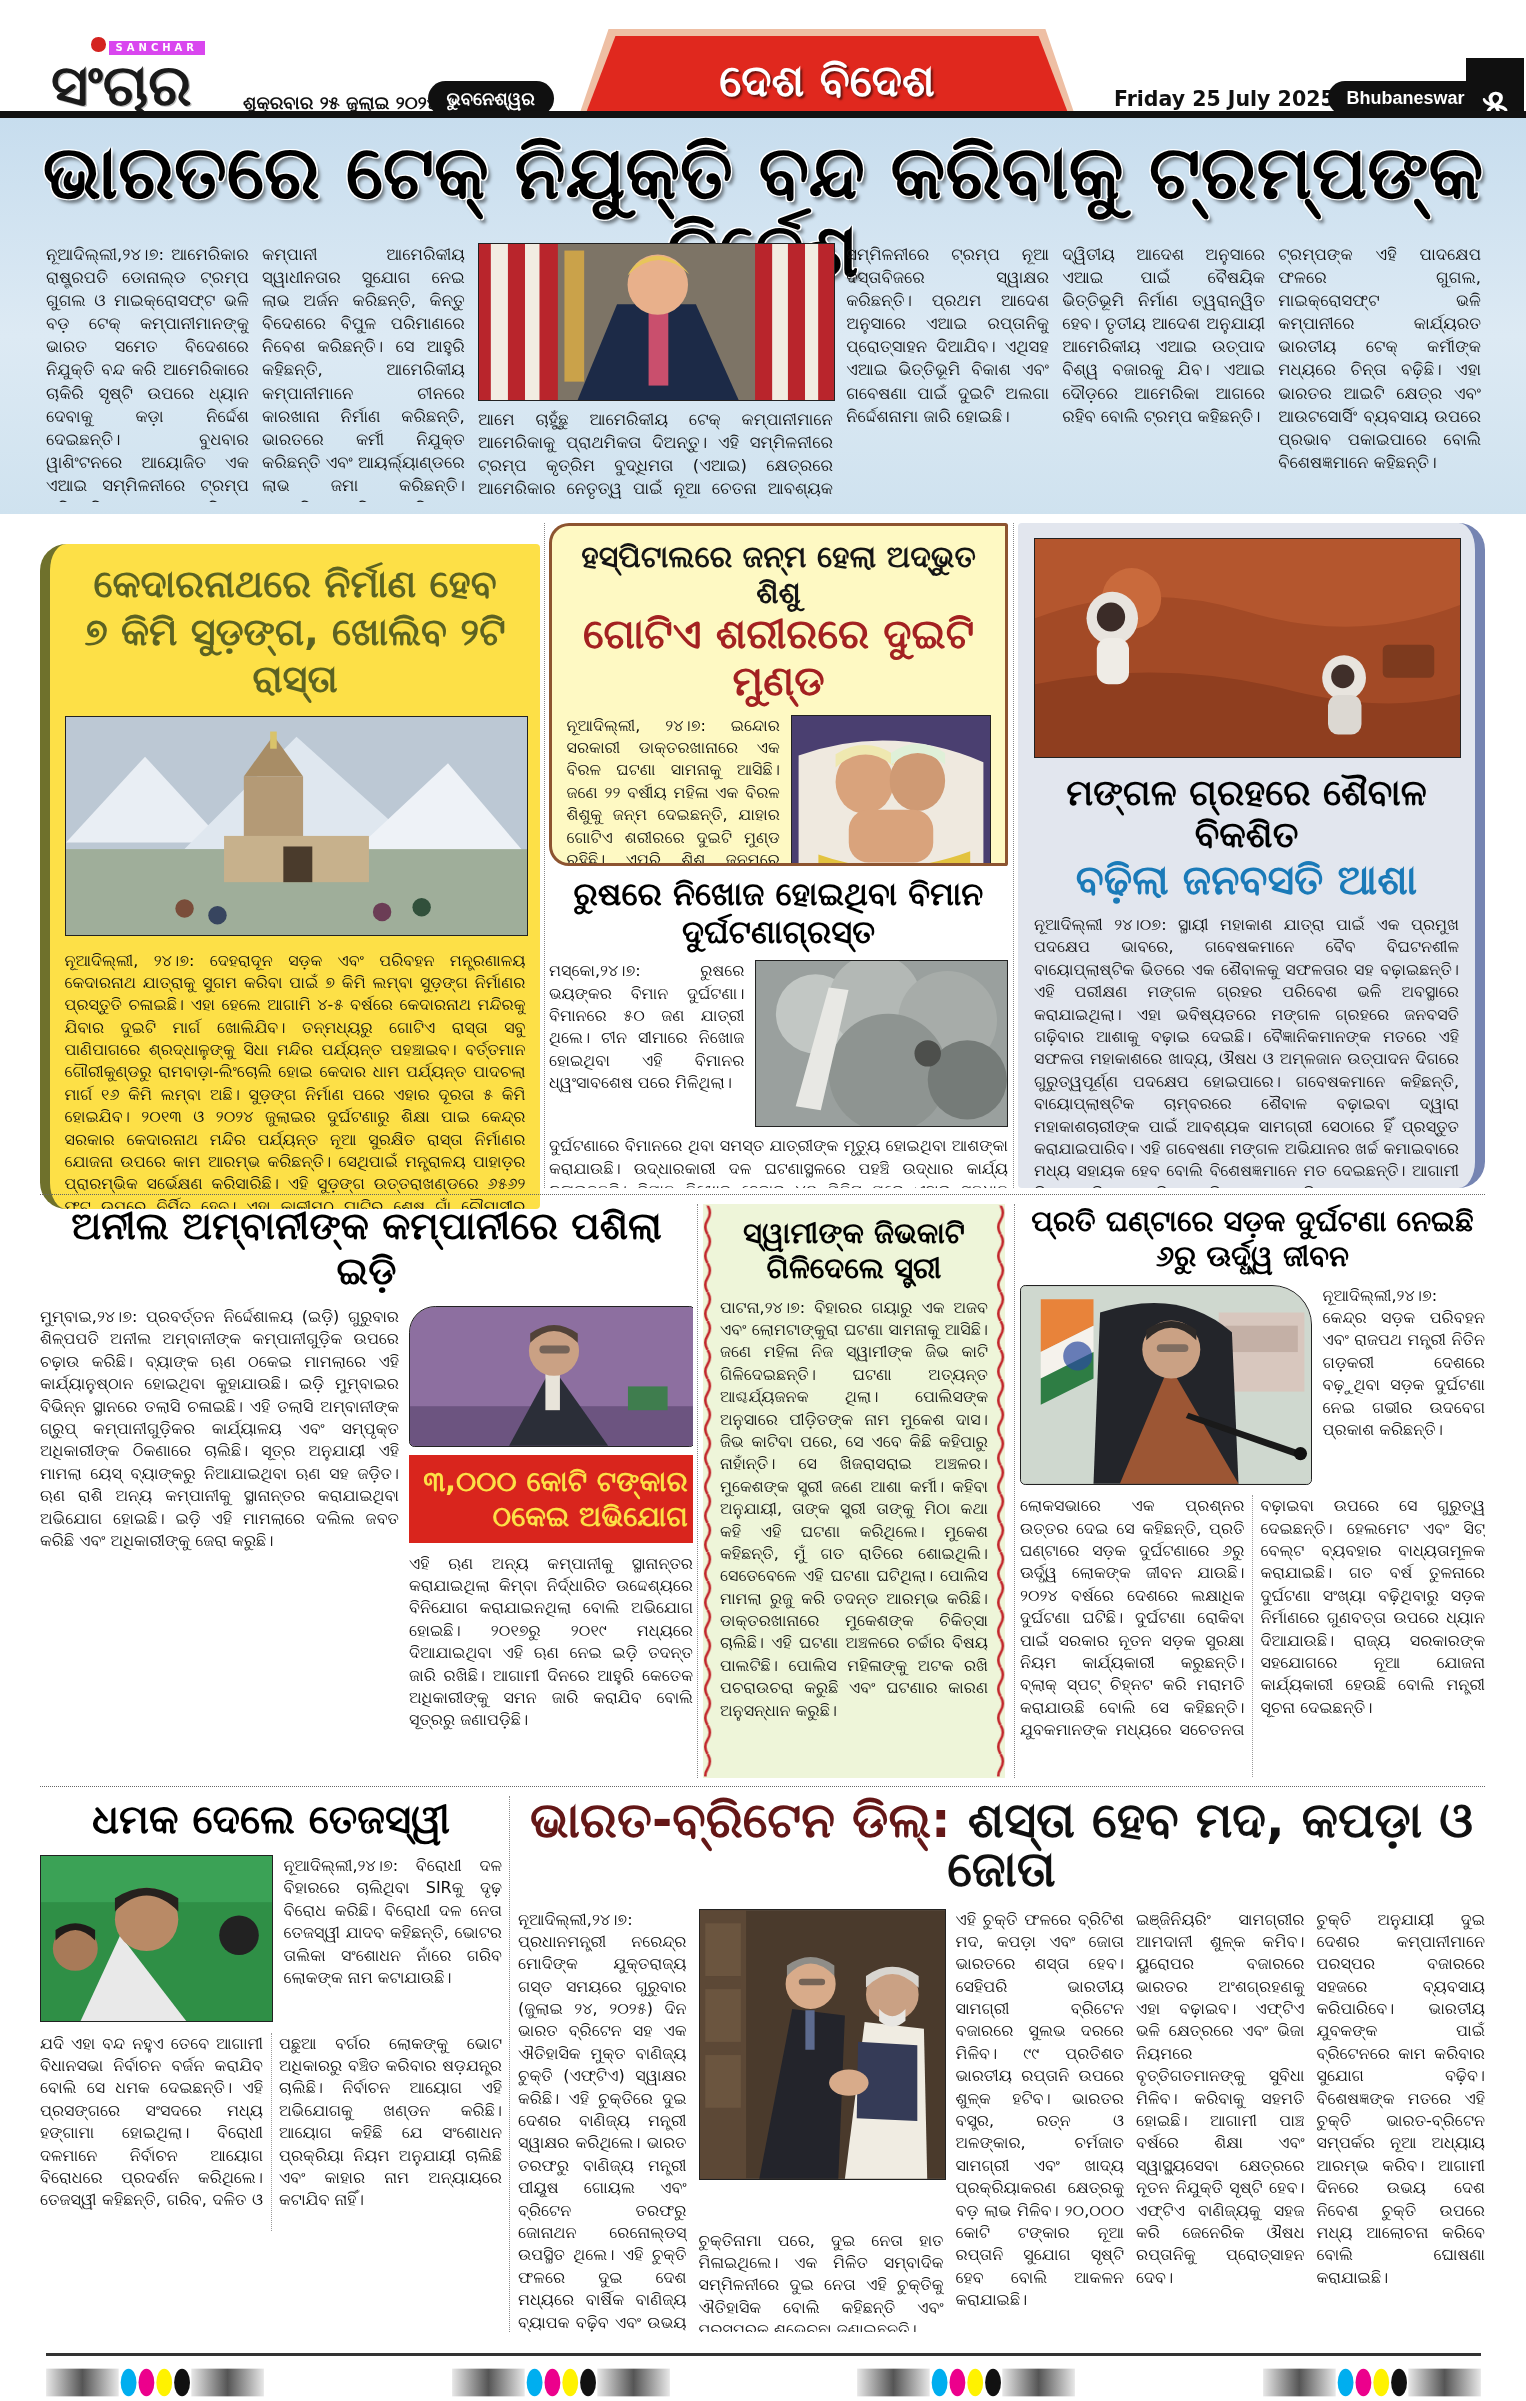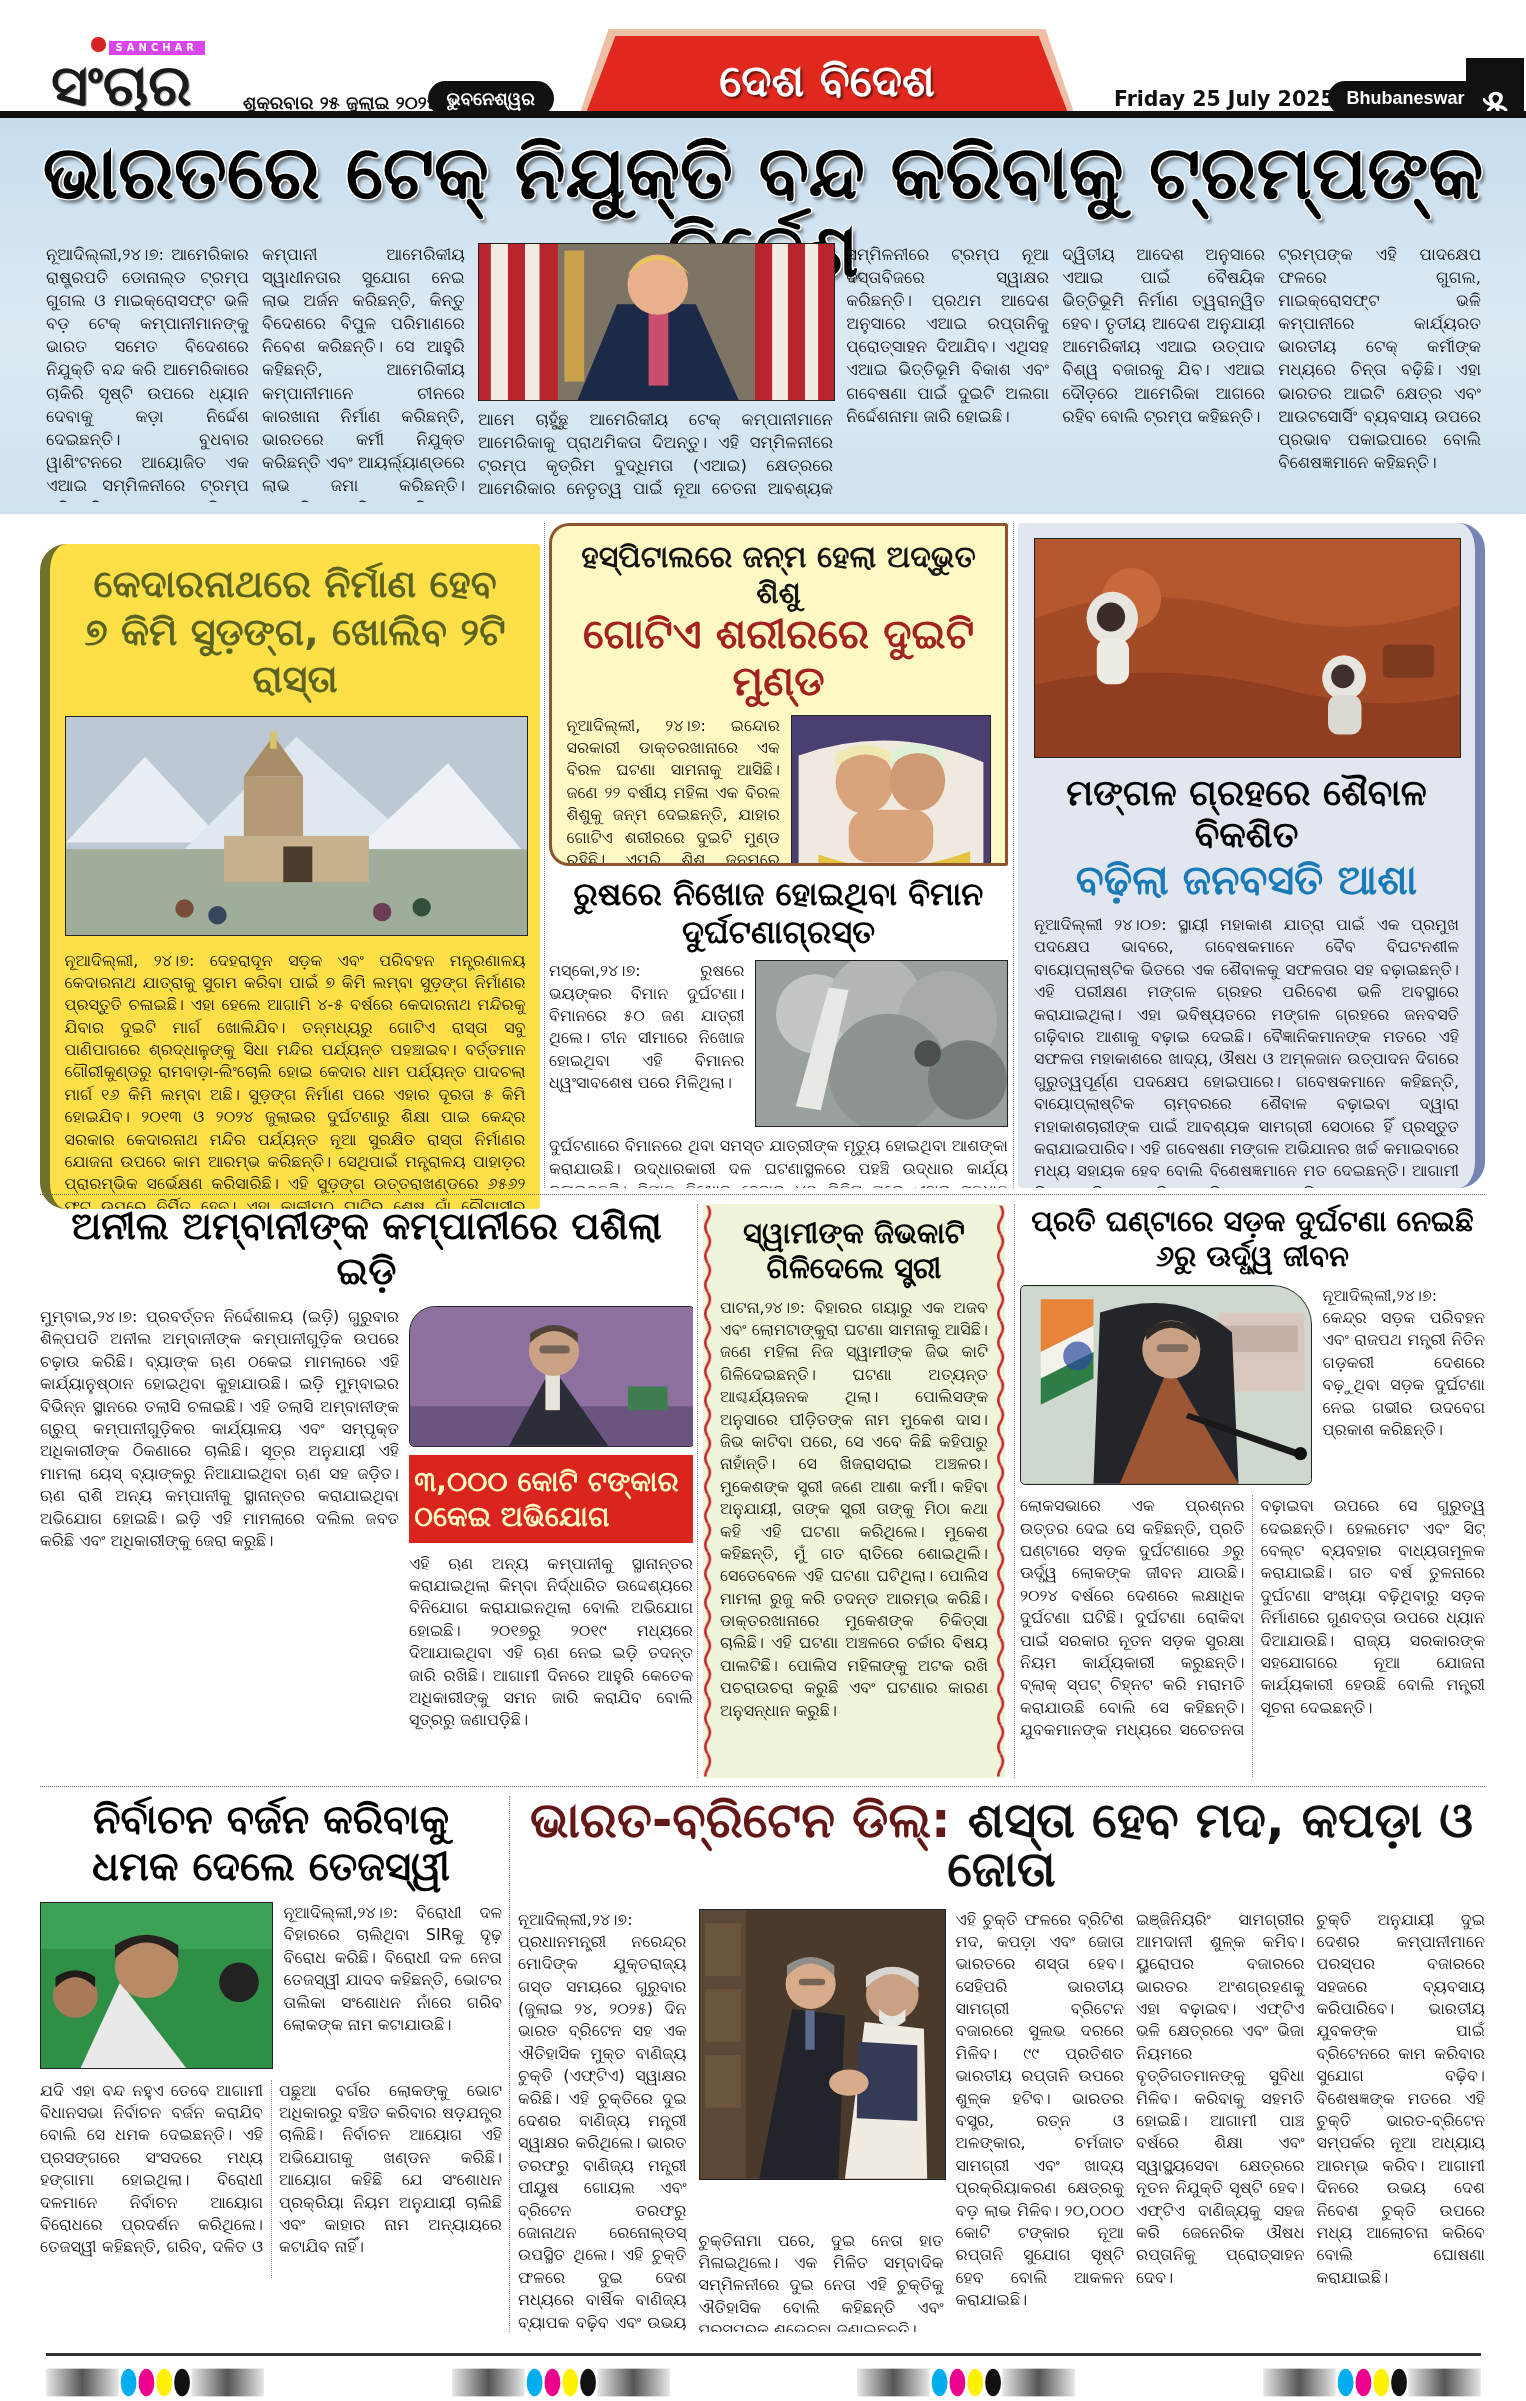--- a/index.html
+++ b/index.html
@@ -40,21 +40,21 @@
 
   
   .box-tan{background:#fde047;border-left:10.6px solid #6f712c;border-radius:26.4px 4px 4px 26.4px;margin-top:21px;}
   .h-olive{color:#5c6222;font-size:38px;font-weight:bold;text-align:center;line-height:1.25;}
   .box-peach{background:#fef9c3;border:3.3px solid #8d5430;border-radius:20px 2.6px 2.6px 20px;}
   .h-black-sm{color:#151515;font-size:30px;font-weight:bold;text-align:center;line-height:1.2;}
   .h-red{color:#a32121;font-size:41px;font-weight:bold;text-align:center;line-height:1.15;}
   .box-blue{background:#e2e6ee;border-right:10.6px solid #7584b2;border-radius:4px 26.4px 26.4px 4px;}
   .h-blue{color:#1a7ab8;font-size:41px;font-weight:bold;text-align:center;}
   .h-plain{color:#000000;font-weight:bold;text-align:center;}
-  .redbox{background:#d9251d;color:#fef9c3;font-weight:bold;text-align:left;
+  .redbox{background:#d9251d;color:#fde047;font-weight:bold;text-align:right;
           font-size:28px;line-height:1.25;padding:9.2px 5.3px;}
   .box-green{background:#eef5d9;}
   .two-col{column-count:2;column-gap:16px;column-rule:0.7px dotted #999;}
   .dotted-h{border-top:1.3px dotted #666;}
   .dotted-v{border-left:1.3px dotted #888;}
   .h-maroon{color:#641717;}
   .ukh{font-size:49px;font-weight:bold;line-height:1;}
 
   
   .regwrap{display:flex;justify-content:space-between;}
@@ -261,21 +261,20 @@
       <div class="bodytxt just clip" style="flex:1;height:198px;font-size:16px;">ନୂଆଦିଲ୍ଲୀ,୨୪।୭: କେନ୍ଦ୍ର ସଡ଼କ ପରିବହନ ଏବଂ ରାଜପଥ ମନ୍ତ୍ରୀ ନିତିନ ଗଡ଼କରୀ ଦେଶରେ ବଢ଼ୁଥିବା ସଡ଼କ ଦୁର୍ଘଟଣା ନେଇ ଗଭୀର ଉଦବେଗ ପ୍ରକାଶ କରିଛନ୍ତି।</div>
     </div>
     <div class="bodytxt just clip two-col" style="margin-top:10.6px;height:310px;font-size:16px;">ଲୋକସଭାରେ ଏକ ପ୍ରଶ୍ନର ଉତ୍ତର ଦେଇ ସେ କହିଛନ୍ତି, ପ୍ରତି ଘଣ୍ଟାରେ ସଡ଼କ ଦୁର୍ଘଟଣାରେ ୬ରୁ ଊର୍ଦ୍ଧ୍ୱ ଲୋକଙ୍କ ଜୀବନ ଯାଉଛି। ୨୦୨୪ ବର୍ଷରେ ଦେଶରେ ଲକ୍ଷାଧିକ ଦୁର୍ଘଟଣା ଘଟିଛି। ଦୁର୍ଘଟଣା ରୋକିବା ପାଇଁ ସରକାର ନୂତନ ସଡ଼କ ସୁରକ୍ଷା ନିୟମ କାର୍ଯ୍ୟକାରୀ କରୁଛନ୍ତି। ବ୍ଲାକ୍ ସ୍ପଟ୍ ଚିହ୍ନଟ କରି ମରାମତି କରାଯାଉଛି ବୋଲି ସେ କହିଛନ୍ତି। ଯୁବକମାନଙ୍କ ମଧ୍ୟରେ ସଚେତନତା ବଢ଼ାଇବା ଉପରେ ସେ ଗୁରୁତ୍ୱ ଦେଇଛନ୍ତି। ହେଲମେଟ ଏବଂ ସିଟ୍ ବେଲ୍ଟ ବ୍ୟବହାର ବାଧ୍ୟତାମୂଳକ କରାଯାଇଛି। ଗତ ବର୍ଷ ତୁଳନାରେ ଦୁର୍ଘଟଣା ସଂଖ୍ୟା ବଢ଼ିଥିବାରୁ ସଡ଼କ ନିର୍ମାଣରେ ଗୁଣବତ୍ତା ଉପରେ ଧ୍ୟାନ ଦିଆଯାଉଛି। ରାଜ୍ୟ ସରକାରଙ୍କ ସହଯୋଗରେ ନୂଆ ଯୋଜନା କାର୍ଯ୍ୟକାରୀ ହେଉଛି ବୋଲି ମନ୍ତ୍ରୀ ସୂଚନା ଦେଇଛନ୍ତି।</div>
   </div>
 
   <div class="abs dotted-v" style="left:697px;top:1204px;height:574px;"></div>
   <div class="abs dotted-v" style="left:1014px;top:1204px;height:574px;"></div>
   <div class="abs dotted-h" style="left:40px;top:1786px;width:1445px;"></div>
 
   <div class="abs clip" style="left:40px;top:1796px;width:462px;height:536px;">
-    <div class="h-plain" style="font-size:40px;">ନିର୍ବାଚନ ବର୍ଜନ କରିବାକୁ</div>
     <div class="h-plain" style="font-size:40px;">ଧମକ ଦେଲେ ତେଜସ୍ୱୀ</div>
     <div style="display:flex;gap:10.6px;margin-top:12px;">
       <svg class="photo-frame" width="231" height="165" viewBox="0 0 350 250">
         <rect width="350" height="250" fill="#2f8f46"></rect>
         <rect x="0" y="0" width="350" height="70" fill="#3ba256"></rect>
         <path d="M60 250 L120 120 L220 250 Z" fill="#e9e9e9"></path>
         <circle cx="160" cy="96" r="48" fill="#b98a66"></circle>
         <path d="M112 84 Q160 36 208 84 L208 64 Q160 32 112 64 Z" fill="#26211e"></path>
         <circle cx="52" cy="140" r="34" fill="#a87a58"></circle>
         <path d="M22 128 Q52 96 82 128 L82 112 Q52 92 22 112 Z" fill="#1f1b19"></path>

